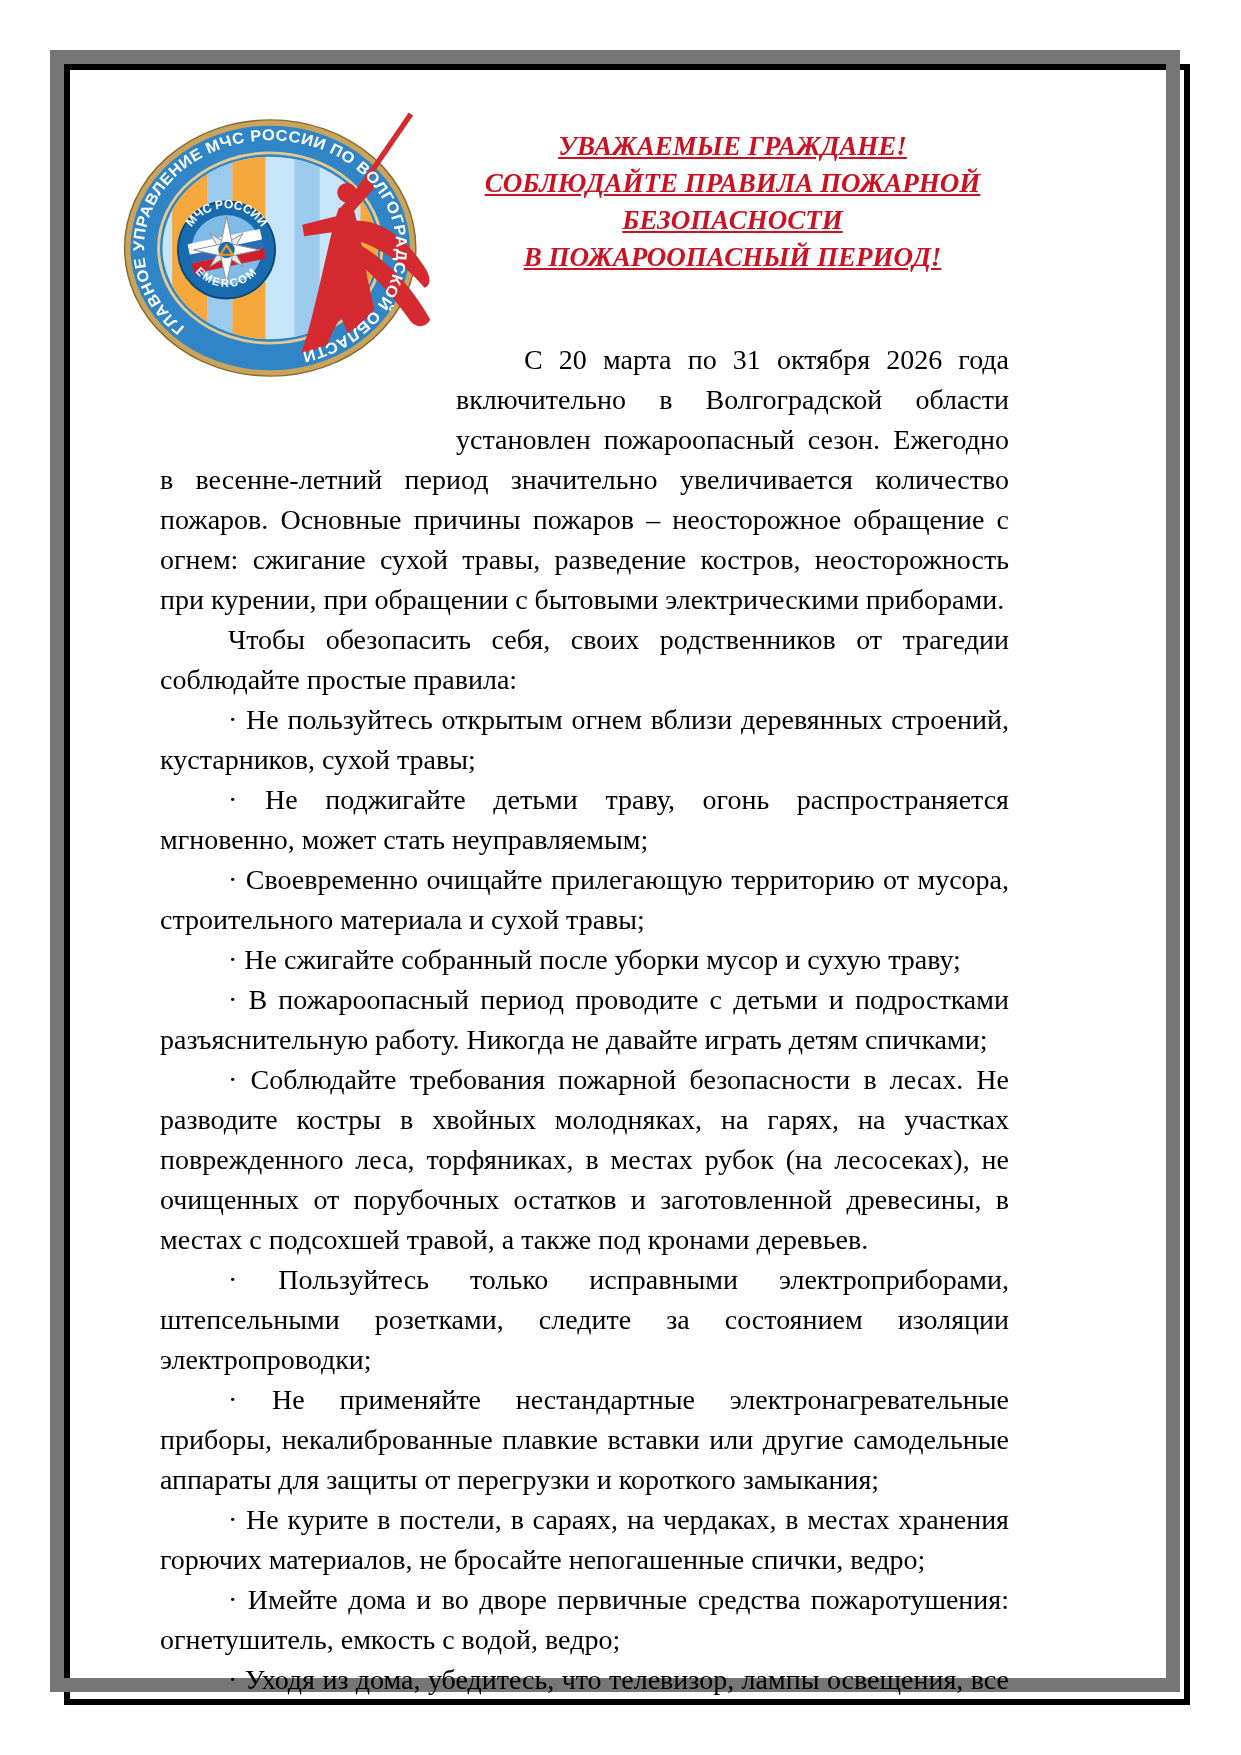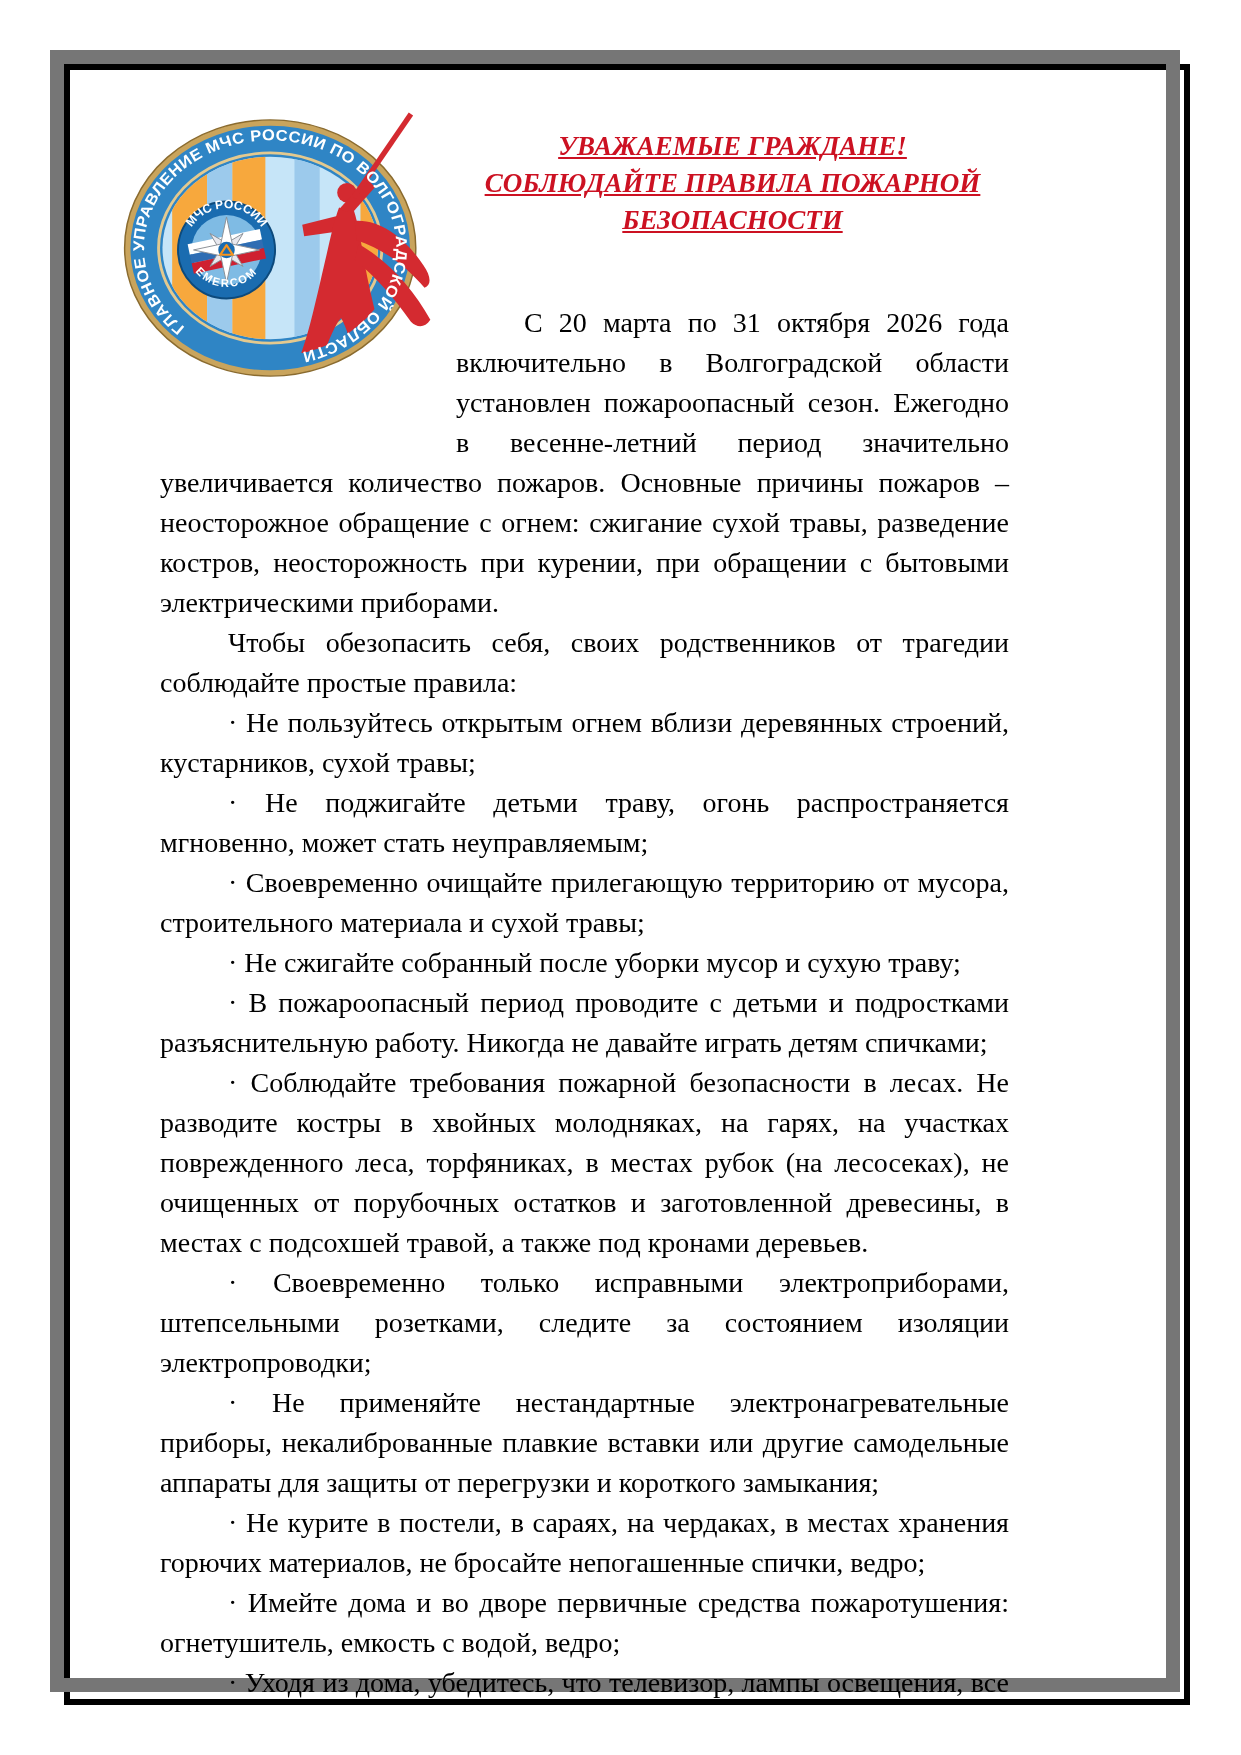--- a/index.html
+++ b/index.html
@@ -110,32 +110,33 @@
         <text class="ring-label" font-size="16" letter-spacing="0.5">
           <textPath href="#ringPath" startOffset="94" textLength="631" lengthAdjust="spacingAndGlyphs">ГЛАВНОЕ УПРАВЛЕНИЕ МЧС РОССИИ ПО ВОЛГОГРАДСКОЙ ОБЛАСТИ</textPath>
         </text>
       </svg>
     </div>
 
     <div class="doc-title">
       <div>УВАЖАЕМЫЕ ГРАЖДАНЕ!</div>
       <div>СОБЛЮДАЙТЕ ПРАВИЛА ПОЖАРНОЙ</div>
       <div>БЕЗОПАСНОСТИ</div>
+      <div>В ПОЖАРООПАСНЫЙ ПЕРИОД!</div>
     </div>
 
     <p class="body-par first">С 20 марта по 31 октября 2026 года включительно в Волгоградской области установлен пожароопасный сезон. Ежегодно в весенне-летний период значительно увеличивается количество пожаров. Основные причины пожаров – неосторожное обращение с огнем: сжигание сухой травы, разведение костров, неосторожность при курении, при обращении с бытовыми электрическими приборами.</p>
     <p class="body-par">Чтобы обезопасить себя, своих родственников от трагедии соблюдайте простые правила:</p>
 
     <p class="body-par">· Не пользуйтесь открытым огнем вблизи деревянных строений, кустарников, сухой травы;</p>
     <p class="body-par">· Не поджигайте детьми траву, огонь распространяется мгновенно, может стать неуправляемым;</p>
     <p class="body-par">· Своевременно очищайте прилегающую территорию от мусора, строительного материала и сухой травы;</p>
     <p class="body-par">· Не сжигайте собранный после уборки мусор и сухую траву;</p>
     <p class="body-par">· В пожароопасный период проводите с детьми и подростками разъяснительную работу. Никогда не давайте играть детям спичками;</p>
     <p class="body-par">· Соблюдайте требования пожарной безопасности в лесах. Не разводите костры в хвойных молодняках, на гарях, на участках поврежденного леса, торфяниках, в местах рубок (на лесосеках), не очищенных от порубочных остатков и заготовленной древесины, в местах с подсохшей травой, а также под кронами деревьев.</p>
-    <p class="body-par">· Своевременно только исправными электроприборами, штепсельными розетками, следите за состоянием изоляции электропроводки;</p>
+    <p class="body-par">· Пользуйтесь только исправными электроприборами, штепсельными розетками, следите за состоянием изоляции электропроводки;</p>
     <p class="body-par">· Не применяйте нестандартные электронагревательные приборы, некалиброванные плавкие вставки или другие самодельные аппараты для защиты от перегрузки и короткого замыкания;</p>
     <p class="body-par">· Не курите в постели, в сараях, на чердаках, в местах хранения горючих материалов, не бросайте непогашенные спички, ведро;</p>
     <p class="body-par">· Имейте дома и во дворе первичные средства пожаротушения: огнетушитель, емкость с водой, ведро;</p>
     <p class="body-par">· Уходя из дома, убедитесь, что телевизор, лампы освещения, все электронагревательные и газовые приборы выключены.</p>
 
     <div class="doc-footer">При возникновении пожара немедленно сообщите об этом в пожарную охрану по телефону «101» и «112».</div>
 
   </div>
 </div>
 

